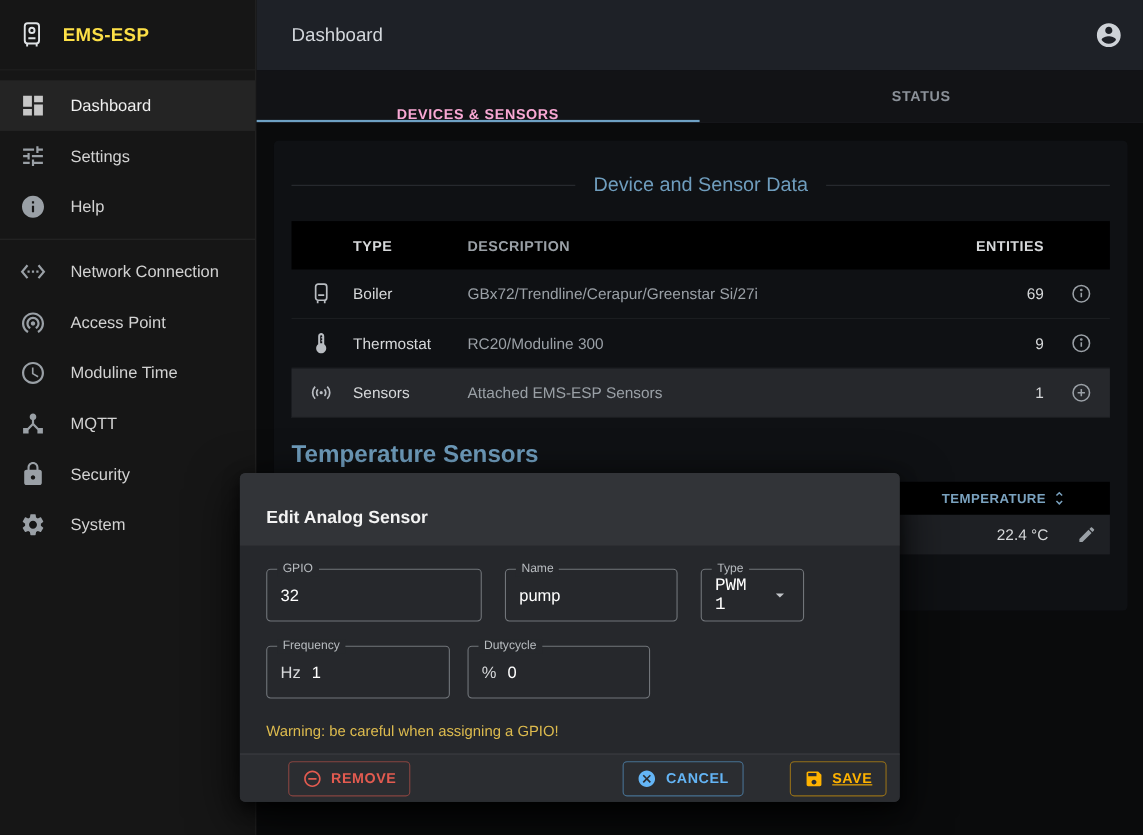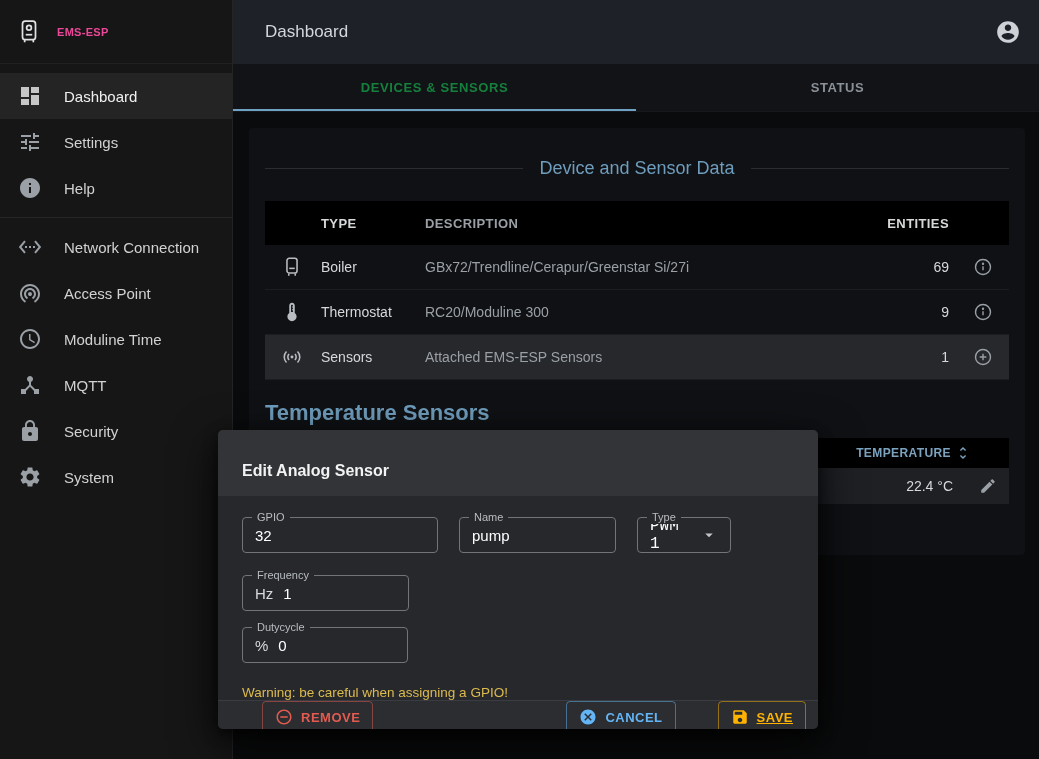--- a/index.html
+++ b/index.html
@@ -9,41 +9,41 @@
     background:#0b0c0e; color:#e0e0e0;
     font-family:"Liberation Sans", sans-serif;
   }
   svg { display:block; }
 
   
   .sidebar { position:absolute; left:0; top:0; width:233px; height:759px;
     background:#161616; border-right:1px solid #242424; z-index:2; }
   .brand { height:64px; display:flex; align-items:center; gap:15px; padding:0 16px;
     border-bottom:1px solid #202020; }
-  .brand-title { font-size:11px; font-weight:700; color:#ec4899; letter-spacing:.3px; }
+  .brand-title { font-size:17px; font-weight:700; color:#fde047; letter-spacing:.3px; }
   .nav { padding-top:9px; }
   .nav-item { height:46px; display:flex; align-items:center; gap:22px; padding:0 18px;
     font-size:15px; color:#d2d2d2; cursor:pointer; }
   .nav-item .ic { color:#9aa0a6; width:24px; height:24px; }
   .nav-item.active { background:#242424; color:#f0f0f0; }
   .nav-item.active .ic { color:#c7c7c7; }
   .nav-divider { height:1px; background:#262626; margin:6px 0; }
 
   
   .appbar { position:absolute; left:233px; top:0; right:0; height:64px; background:#1e2127;
     display:flex; align-items:center; padding:0 18px 0 32px; }
   .appbar-title { flex:1; font-size:17px; font-weight:500; color:#d3d7dc; }
   .account { color:#ced2d7; cursor:pointer; }
 
   
   .tabs { position:absolute; left:233px; top:64px; right:0; height:48px; background:#121316;
     display:flex; border-bottom:1px solid #17181b; }
   .tab { flex:1; display:flex; align-items:center; justify-content:center; position:relative;
     font-size:13px; font-weight:700; letter-spacing:.6px; color:#8b9199; cursor:pointer; }
-  .tab.active { color:#15803d; }
+  .tab.active { color:#f9a8d4;align-items:flex-end; }
   .tab.active::after { content:""; position:absolute; left:0; right:0; bottom:0; height:2px; background:#6ea1c4; }
 
   
   .content { position:absolute; left:233px; top:112px; right:0; bottom:0; background:#0a0b0c; }
   .card { margin:16px 14px 0 16px; background:#0f1114; border-radius:4px; padding:16px; height:427px; }
 
   .section-title { display:flex; align-items:center; gap:16px; color:#6f9dbd; font-size:18px;
     margin:14px 0 22px; font-weight:400; }
   .section-title::before, .section-title::after { content:""; flex:1; height:1px; background:#2a2d31; }
 
@@ -66,22 +66,22 @@
   .sort-ic { color:#7ba3c0; cursor:pointer; }
   .edit-ic { color:#9aa0a6; cursor:pointer; }
 
   
   .dialog { position:absolute; left:218px; top:430px; width:600px; height:299px; z-index:10;
     background:#26282c; border-radius:5px; overflow:hidden; display:flex; flex-direction:column;
     box-shadow:0 14px 45px rgba(0,0,0,.8), 0 5px 14px rgba(0,0,0,.55); }
   .dialog-header { background:#323438; padding:32px 24px 16px; font-size:16px; font-weight:700; color:#f3f3f3; }
   .dialog-body { flex:1; padding:21px 24px 0; }
   .field-row { display:flex; gap:21px; margin-bottom:22px; }
-  .field-row.row2 { gap:16px;flex-direction:column; }
-  .field { position:relative; height:36px; border:1px solid #71757a; border-radius:4px;
+  .field-row.row2 { gap:16px; }
+  .field { position:relative; height:48px; border:1px solid #71757a; border-radius:4px;
     display:flex; align-items:center; padding:0 12px; background:transparent; }
   .field-label { position:absolute; top:-7px; left:9px; background:#26282c; padding:0 5px;
     font-size:11px; color:#b8bcc0; line-height:13px; }
   .field input { border:0; outline:none; background:transparent; color:#ffffff;
     font-size:15px; font-family:inherit; width:100%; padding:0; }
   .prefix { color:#d8dadc; font-size:15px; margin-right:10px; }
   .f-gpio { width:196px; }
   .f-name { width:157px; }
   .f-type { width:94px; cursor:pointer; }
   .f-freq { width:167px; }

